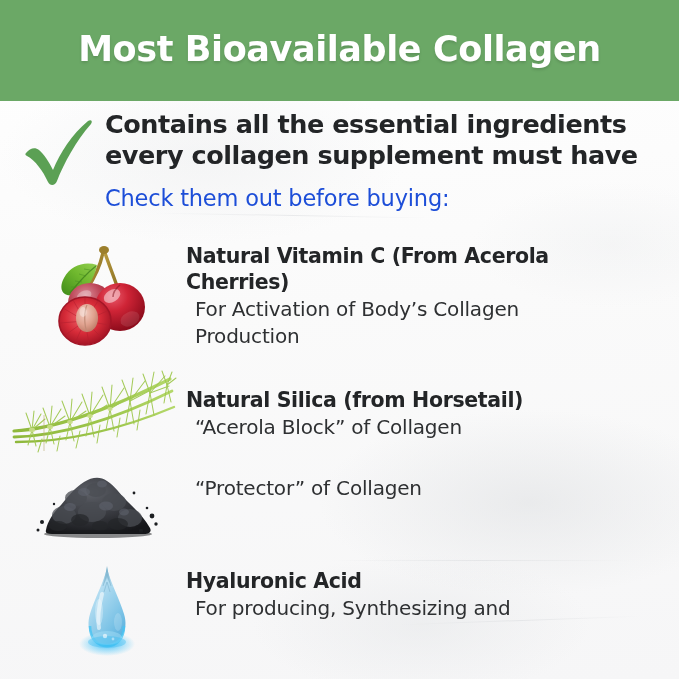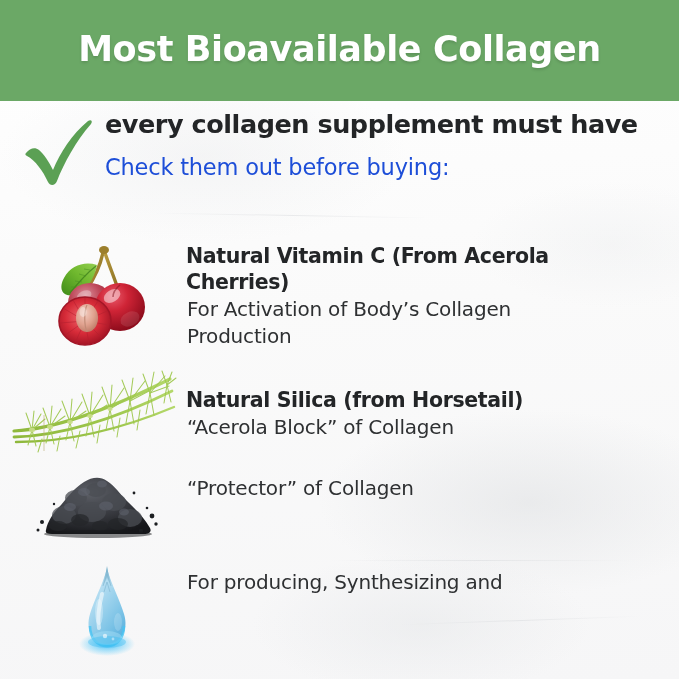--- a/index.html
+++ b/index.html
@@ -147,21 +147,21 @@
     letter-spacing: -0.35px;
     margin: 0;
   }
   .ing-desc {
     font-family: "DejaVu Sans", sans-serif;
     font-weight: normal;
     font-size: 20px;
     line-height: 26px;
     color: #2e3032;
     letter-spacing: -0.2px;
-    margin: 1px 0 0 1px;
+    margin: 1px 0 0 9px;
   }
 
   
   #ing-0 { top: 243px; }
   #ing-1 { top: 387px; }
   #ing-2 { top: 474px; }
   #ing-3 { top: 568px; }
 
   #ing-0 .ing-icon { left: 45px; top: -2px; }
   #ing-1 .ing-icon { left: 12px; top: -18px; }
@@ -184,20 +184,21 @@
 
   <div class="intro">
 
     <div class="check-mark">
       <svg width="74" height="72" viewBox="0 0 74 72" xmlns="http://www.w3.org/2000/svg">
         <path d="M4 38 C8 33 13 32 17 35 C22 39 27 47 31 55 C38 38 50 19 66 6 C69 4 71 6 69 9 C54 26 42 48 35 66 C33 71 28 71 26 67 C21 56 13 45 5 41 C3 40 3 39 4 38 Z" fill="#5ba054"></path>
       </svg>
     </div>
 
     <div class="intro-text">
+      <div class="intro-heading">Contains all the essential ingredients</div>
       <div class="intro-heading">every collagen supplement must have</div>
       <div class="intro-sub">Check them out before buying:</div>
     </div>
 
   </div>
 
   <div class="ingredients">
 
     <div class="ingredient" id="ing-0">
       <div class="ing-icon">
@@ -476,18 +477,19 @@
           <ellipse cx="46" cy="62" rx="4" ry="9" fill="#ffffff" opacity="0.18"></ellipse>
 
           <path d="M18 66 C18 79 26 86 35 86 C44 86 52 79 52 66" stroke="#49c4f2" stroke-width="2.6" fill="none" opacity="0.8"></path>
           <ellipse cx="35" cy="78" rx="15" ry="7" fill="#a8e2f8" opacity="0.45"></ellipse>
           <ellipse cx="35" cy="82" rx="19" ry="6" fill="#2fb8f2" opacity="0.35"></ellipse>
           <circle cx="33" cy="76" r="2.2" fill="#ffffff" opacity="0.6"></circle>
           <circle cx="41" cy="79" r="1.4" fill="#ffffff" opacity="0.45"></circle>
         </svg>
       </div>
       <div class="ing-text">
+        <div class="ing-title">Hyaluronic Acid</div>
         <div class="ing-desc">For producing, Synthesizing and</div>
       </div>
     </div>
 
   </div>
 </div>
 
 </body></html>

